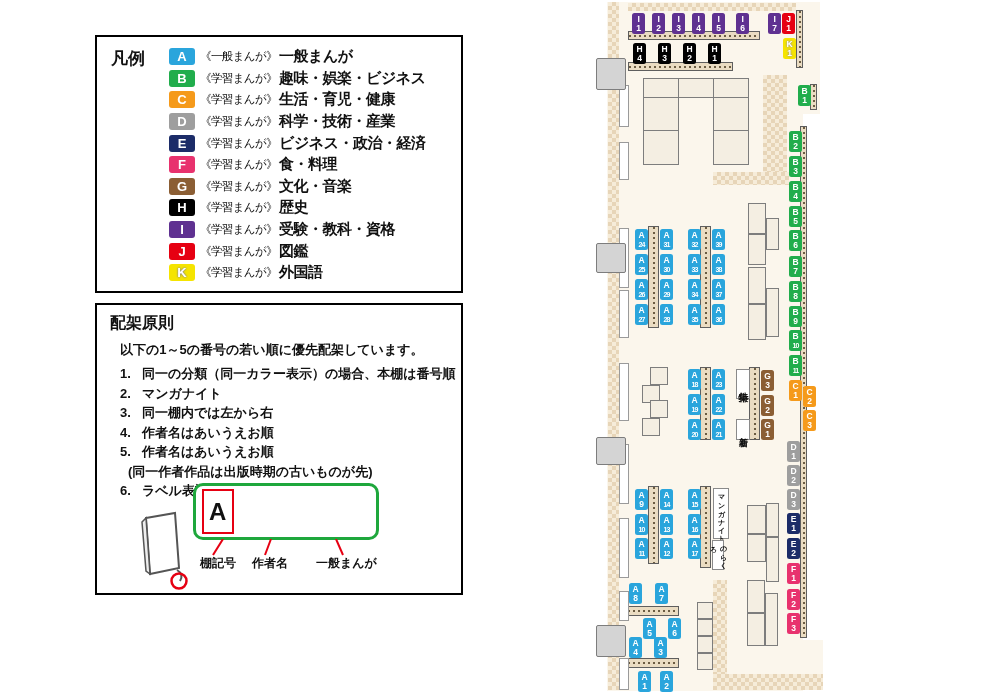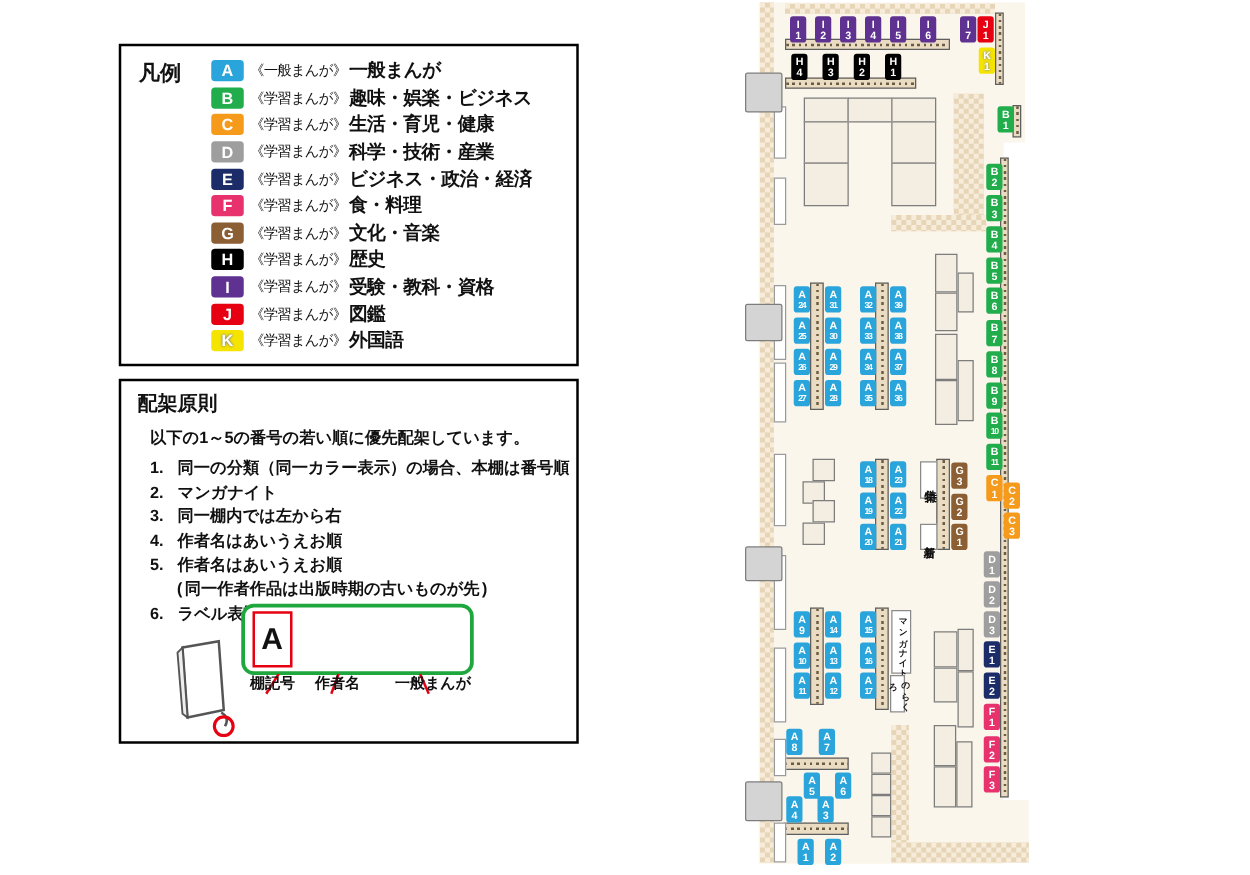--- a/index.html
+++ b/index.html
@@ -16,28 +16,28 @@
          display:flex;align-items:center;justify-content:center;flex:0 0 auto;}
   .badge.light{color:#fff;text-shadow:0 0 2px #8a8a8a,0 0 2px #8a8a8a;}
   .series{font-size:11.5px;font-weight:normal;margin:0 2px 0 5px;letter-spacing:-0.6px;color:#111;white-space:nowrap;}
   .cat{font-size:15px;font-weight:bold;color:#111;letter-spacing:-0.5px;white-space:nowrap;}
   #principles-box{left:95px;top:303px;width:368px;height:292px;}
   .p-title{position:absolute;left:13px;top:8px;font-size:16px;font-weight:bold;color:#111;}
   .p-intro{position:absolute;left:23px;top:36px;font-size:13px;font-weight:bold;color:#111;white-space:nowrap;}
   #rules-list{position:absolute;left:23px;top:59px;font-size:13px;font-weight:bold;color:#111;}
   .rule{display:flex;line-height:19.5px;white-space:nowrap;}
   .rule .rnum{width:22px;flex:0 0 auto;}
-  .rule.sub{margin-left:20px;font-family:Liberation Mono, monospace;}
+  .rule.sub{margin-left:8px;}
   
   #example-label{position:absolute;left:193px;top:483px;width:186px;height:57px;box-sizing:border-box;
       border:3px solid #1ea73c;border-radius:10px;background:#fff;display:flex;align-items:center;
       gap:4px;padding:0 6px;}
   .part-box{border:2px solid #e60012;font-size:24px;font-weight:bold;color:#111;background:#fff;
       height:41px;display:flex;align-items:center;justify-content:center;padding:0 5px;letter-spacing:1px;}
-  #example-captions span{position:absolute;top:538px;font-size:12px;font-weight:bold;color:#111;white-space:nowrap;}
+  #example-captions span{position:absolute;top:555px;font-size:12px;font-weight:bold;color:#111;white-space:nowrap;}
   
   .floor{background:#fbf6ec;}
   .hatch{background-color:#f3e7d2;
          background-image:repeating-conic-gradient(#e7d5b8 0% 25%,#f6ecd9 0% 50%);
          background-size:8px 8px;}
   .shelf{background:#f4eee2;border:1px solid #7d7d7d;box-sizing:border-box;}
   .strip-v{background-color:#eadcc2;border:1px solid #5e5e5e;box-sizing:border-box;
       background-image:repeating-linear-gradient(to bottom,#6b5c42 0 2px,rgba(0,0,0,0) 2px 5px);
       background-size:2px 100%;background-position:50% 0;background-repeat:no-repeat;}
   .strip-h{background-color:#eadcc2;border:1px solid #5e5e5e;box-sizing:border-box;

